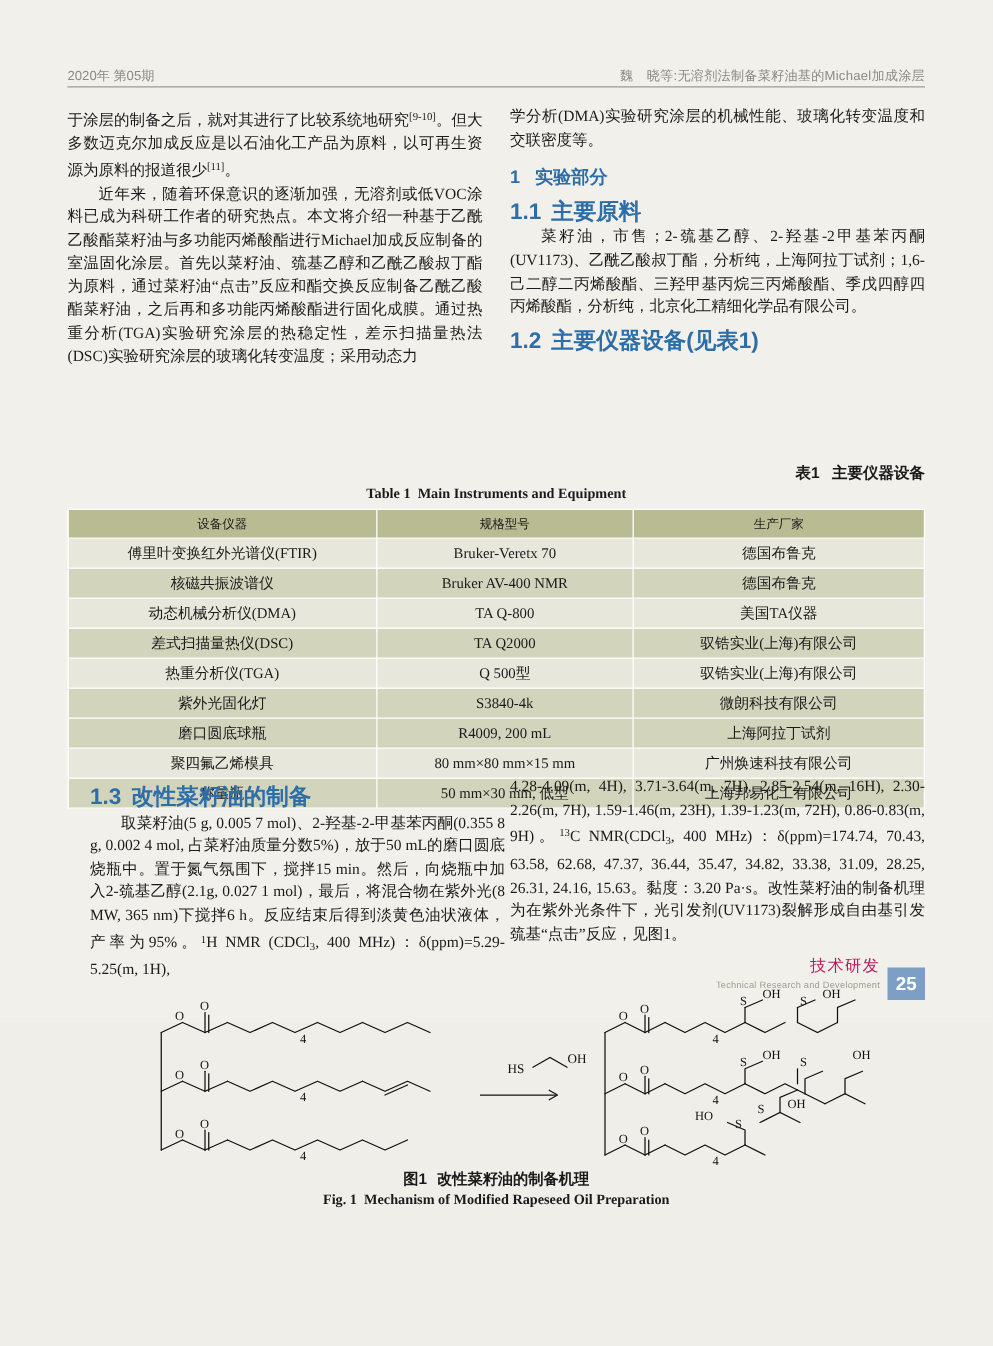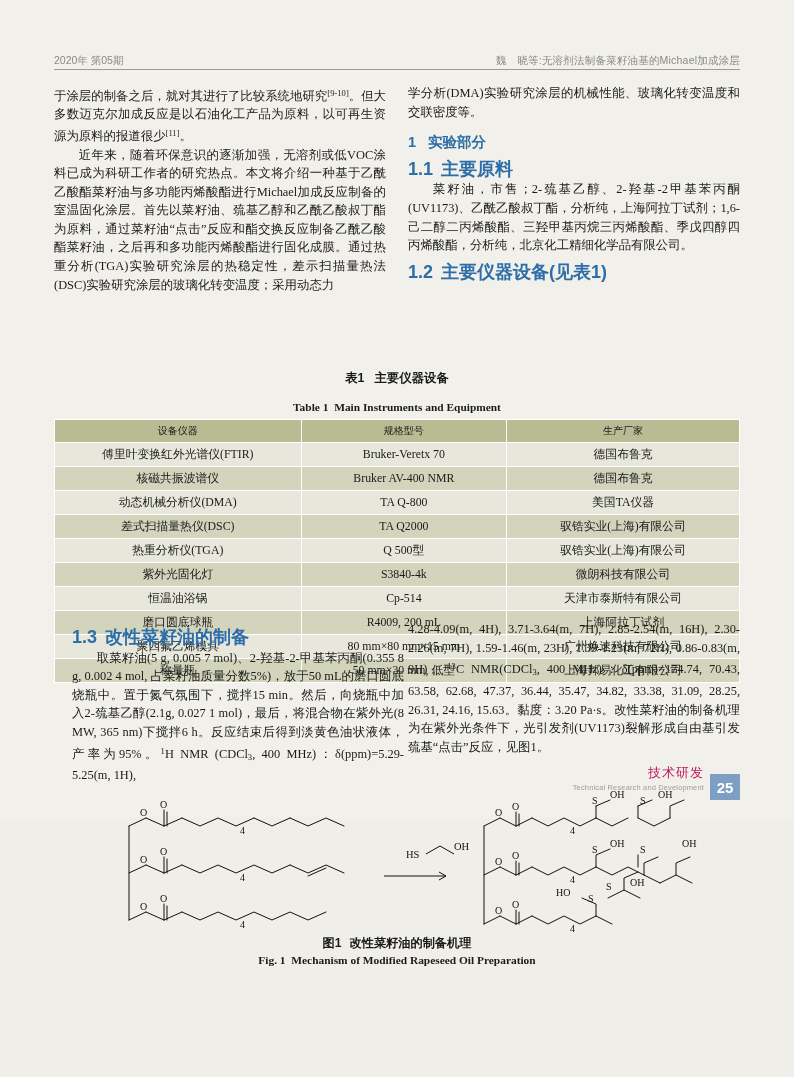--- a/index.html
+++ b/index.html
@@ -86,25 +86,25 @@
   }
 
   
   .table-wrap {
     position: absolute;
     top: 370px;
     left: 54px;
     width: 686px;
   }
   .tbl-title {
-    text-align: center;
+    text-align: right;
     font-size: 12.4px;
     font-weight: bold;
     font-family: "Liberation Sans", sans-serif;
-    margin-bottom: 14px;
+    margin-bottom: 2px;
   }
   .tbl-title .num { margin-right: 10px; }
   .tbl-subtitle {
     text-align: center;
     font-size: 11.4px;
     font-weight: bold;
     font-family: "Liberation Serif", serif;
     margin-bottom: 6px;
   }
   table.equip {
@@ -294,25 +294,20 @@
           </tr>
           <tr class="odd">
             <td class="c1">热重分析仪(TGA)</td>
             <td class="c2">Q 500型</td>
             <td class="c3">驭锆实业(上海)有限公司</td>
           </tr>
           <tr class="even">
             <td class="c1">紫外光固化灯</td>
             <td class="c2">S3840-4k</td>
             <td class="c3">微朗科技有限公司</td>
-          </tr>
-          <tr class="odd">
-            <td class="c1">恒温油浴锅</td>
-            <td class="c2">Cp-514</td>
-            <td class="c3">天津市泰斯特有限公司</td>
           </tr>
           <tr class="even">
             <td class="c1">磨口圆底球瓶</td>
             <td class="c2">R4009, 200 mL</td>
             <td class="c3">上海阿拉丁试剂</td>
           </tr>
           <tr class="odd">
             <td class="c1">聚四氟乙烯模具</td>
             <td class="c2">80 mm×80 mm×15 mm</td>
             <td class="c3">广州焕速科技有限公司</td>

